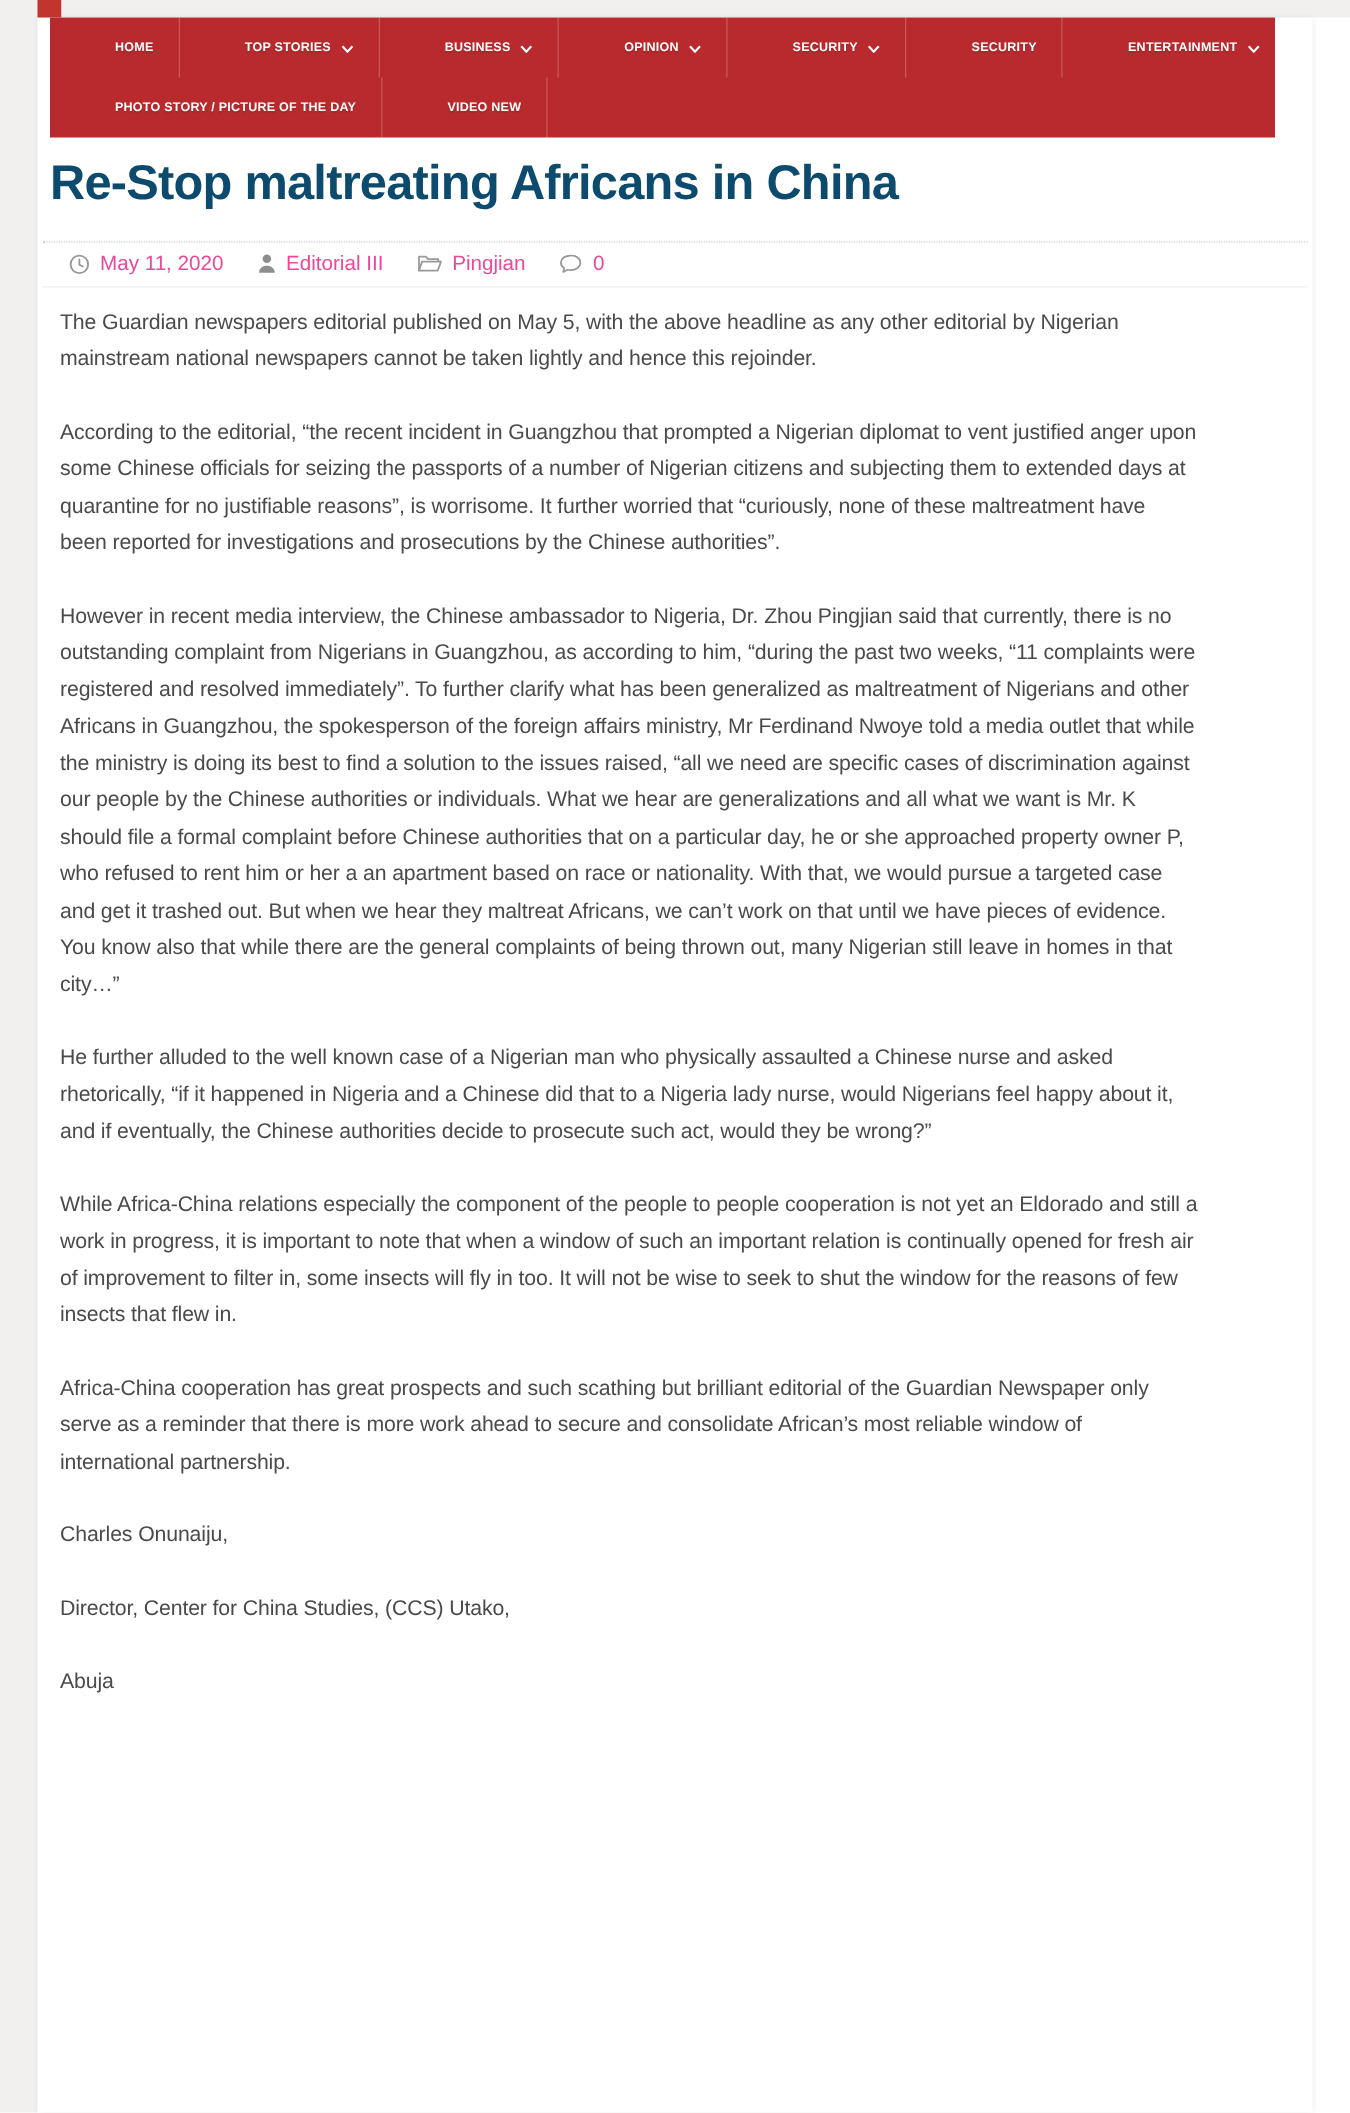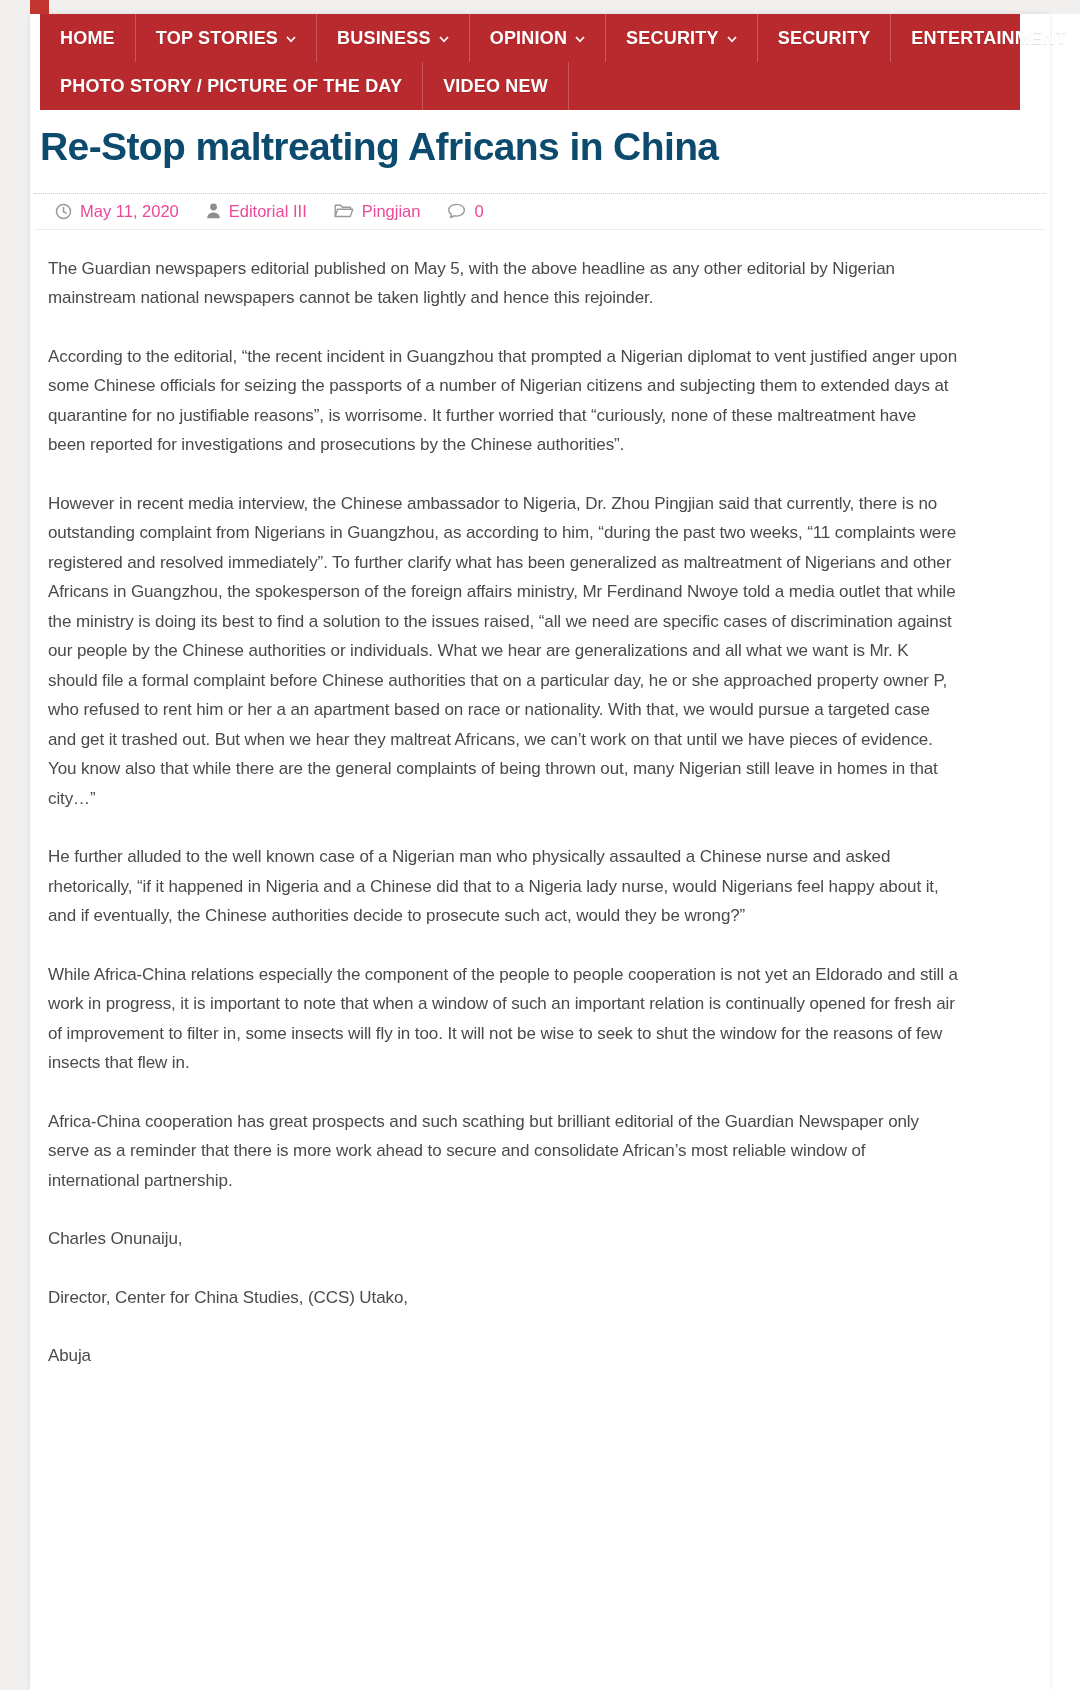--- a/index.html
+++ b/index.html
@@ -35,22 +35,22 @@
   .site-url-wrap { position:absolute; left:344px; top:11px; display:flex; align-items:center; gap:6px; }
   .url-square { width:17px; height:11px; background:#2d2f90; display:inline-block; }
   .site-url { font-size:9px; color:#2ba6df; font-weight:bold; }
 
   
   .nav { margin:0 30px 0 10px; background:#b92a2e; color:#fff; }
   .nav-row { display:flex; height:48px; align-items:stretch; }
   .nav-link {
     display:flex; align-items:center; gap:8px; padding:0 20px;
     border-right:1px solid rgba(255,255,255,.22);
-    font-weight:bold; font-size:18px; letter-spacing:.2px; cursor:pointer;
-    white-space:nowrap; text-shadow:0 1px 1px rgba(0,0,0,.12);
+    font-weight:bold; font-size:10px; letter-spacing:.2px; cursor:pointer;
+    white-space:nowrap; text-shadow:0 1px 1px rgba(0,0,0,.12);margin-left:32px;
   }
   .chev { display:inline-flex; margin-top:2px; }
 
   
   .article { padding-bottom:40px; }
   .article-title {
     margin:14px 10px 22px 10px; font-size:39px; font-weight:bold;
     color:#0c4a6e; letter-spacing:-.6px; line-height:1.2;
   }
   .divider-dotted { border-top:1px dotted #cdcdcd; margin:0 4px; }
@@ -60,21 +60,21 @@
     padding:8px 0 8px 25px; color:#ec4899; font-size:16.5px;
   }
   .meta-item { display:flex; align-items:center; gap:8px; cursor:default; }
   .meta-item.link { cursor:pointer;align-items:center; }
   .meta-item svg { display:block; }
 
   .body-text {
     padding:9px 92px 0 18px;
     color:#4a4a4a; font-size:17px; line-height:29.5px; letter-spacing:-.1px;
   }
-  .body-text p { margin:15px 0 29px 0; }
+  .body-text p { margin:4px 0 29px 0; }
 </style>
 </head>
 <body>
 
 <div class="strip-top"></div>
 <div class="strip-left"></div>
 <div class="corner-mark"></div>
 
 <div class="card">
 

